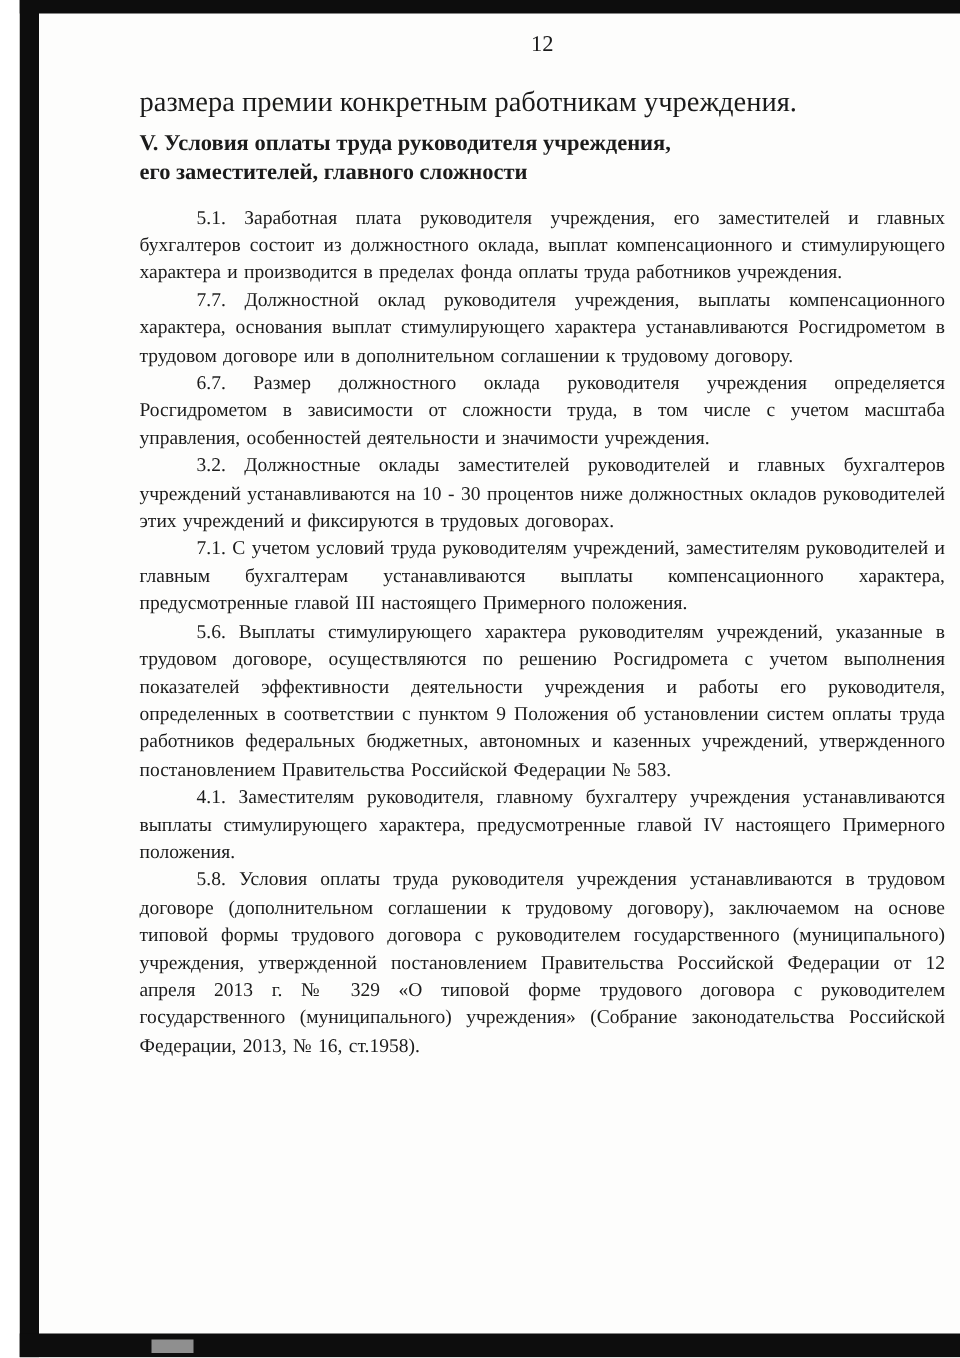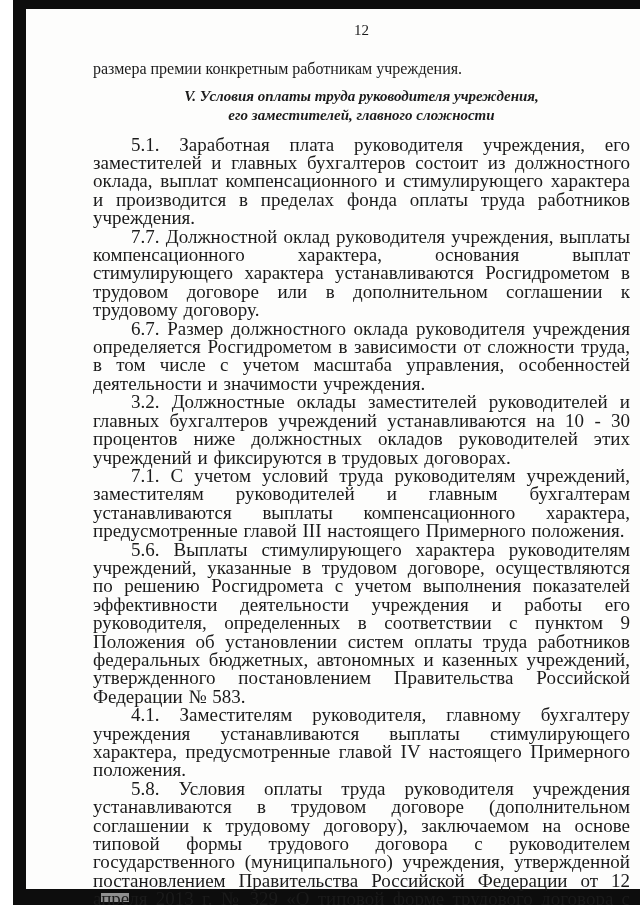--- a/index.html
+++ b/index.html
@@ -49,36 +49,34 @@
     width: 537px;
   }
   .page-number {
     text-align: center;
     font-size: 15px;
     line-height: 20px;
     margin: 0 0 20px 0;
   }
   .continuation {
     margin: 0 0 9px 0;
-    font-size: 16px;
+    font-size: 19px;
     line-height: 18.4px;
     text-align: justify;
     text-indent: 0;
   }
   .doc-heading {
     margin: 0 0 11px 0;
     font-size: 15px;
     line-height: 18.6px;
     font-weight: 700;
-    text-align: center;
-    font-style: italic;
   }
   .body-paragraphs p {
     margin: 0;
-    font-size: 19px;
+    font-size: 13px;
     line-height: 18.4px;
     text-align: justify;
     text-indent: 38px;
     word-spacing: 1px;
   }
 </style>
 </head>
 <body>
 
 <div class="scan-page">

